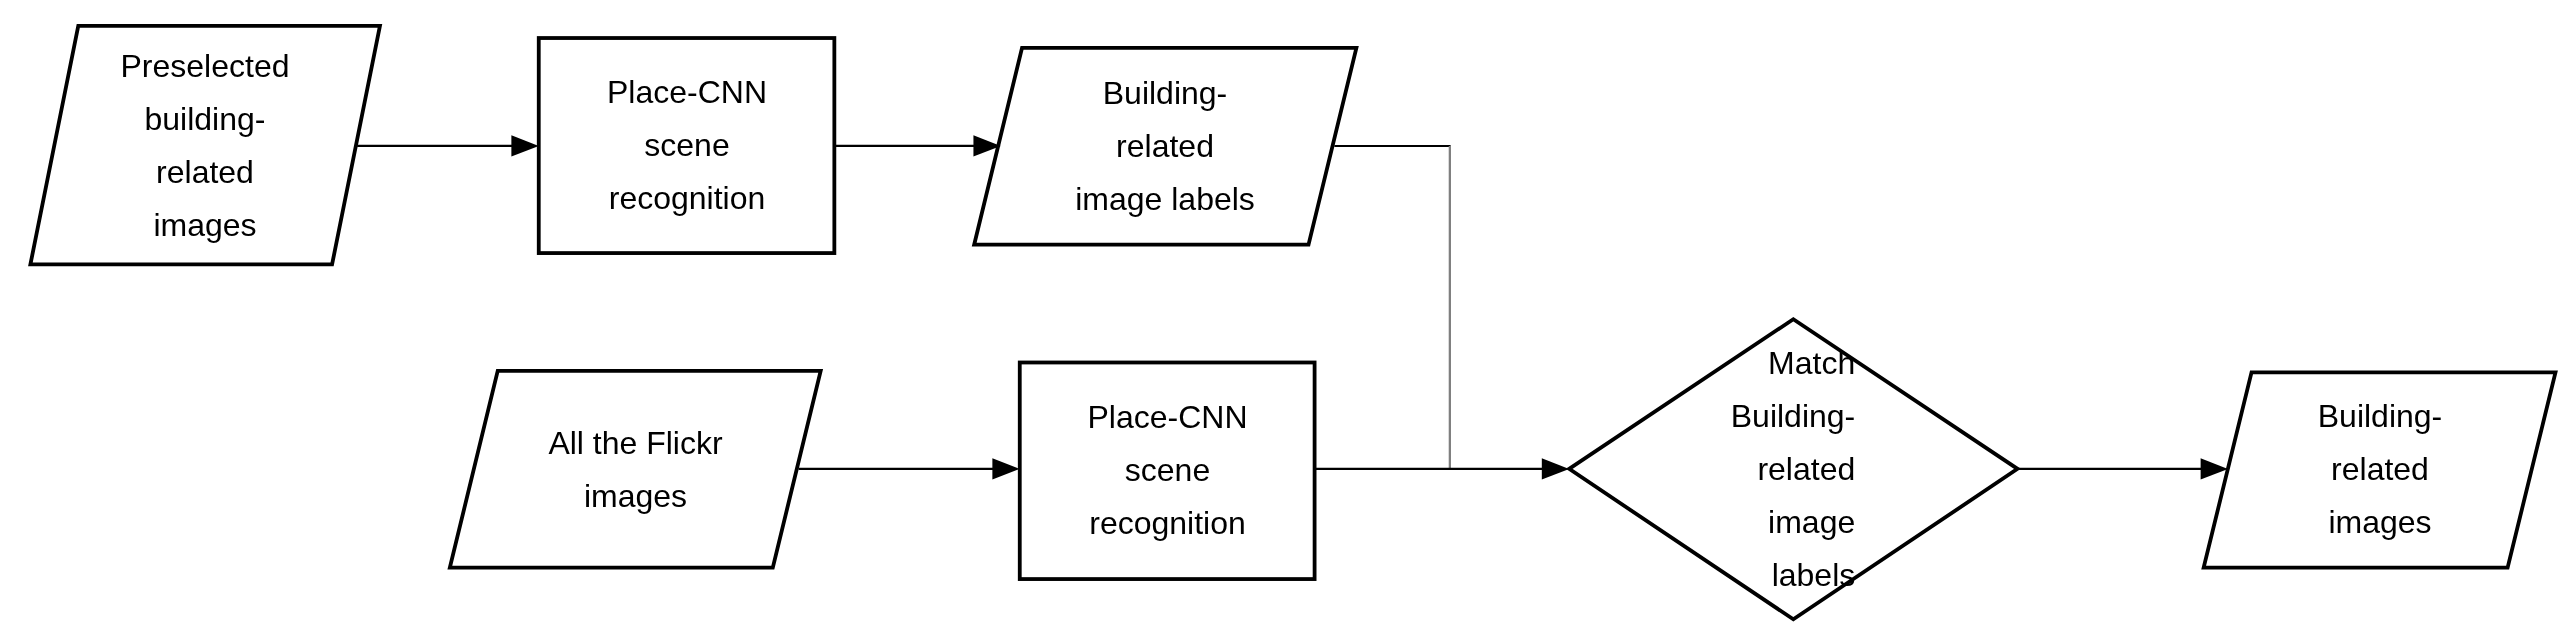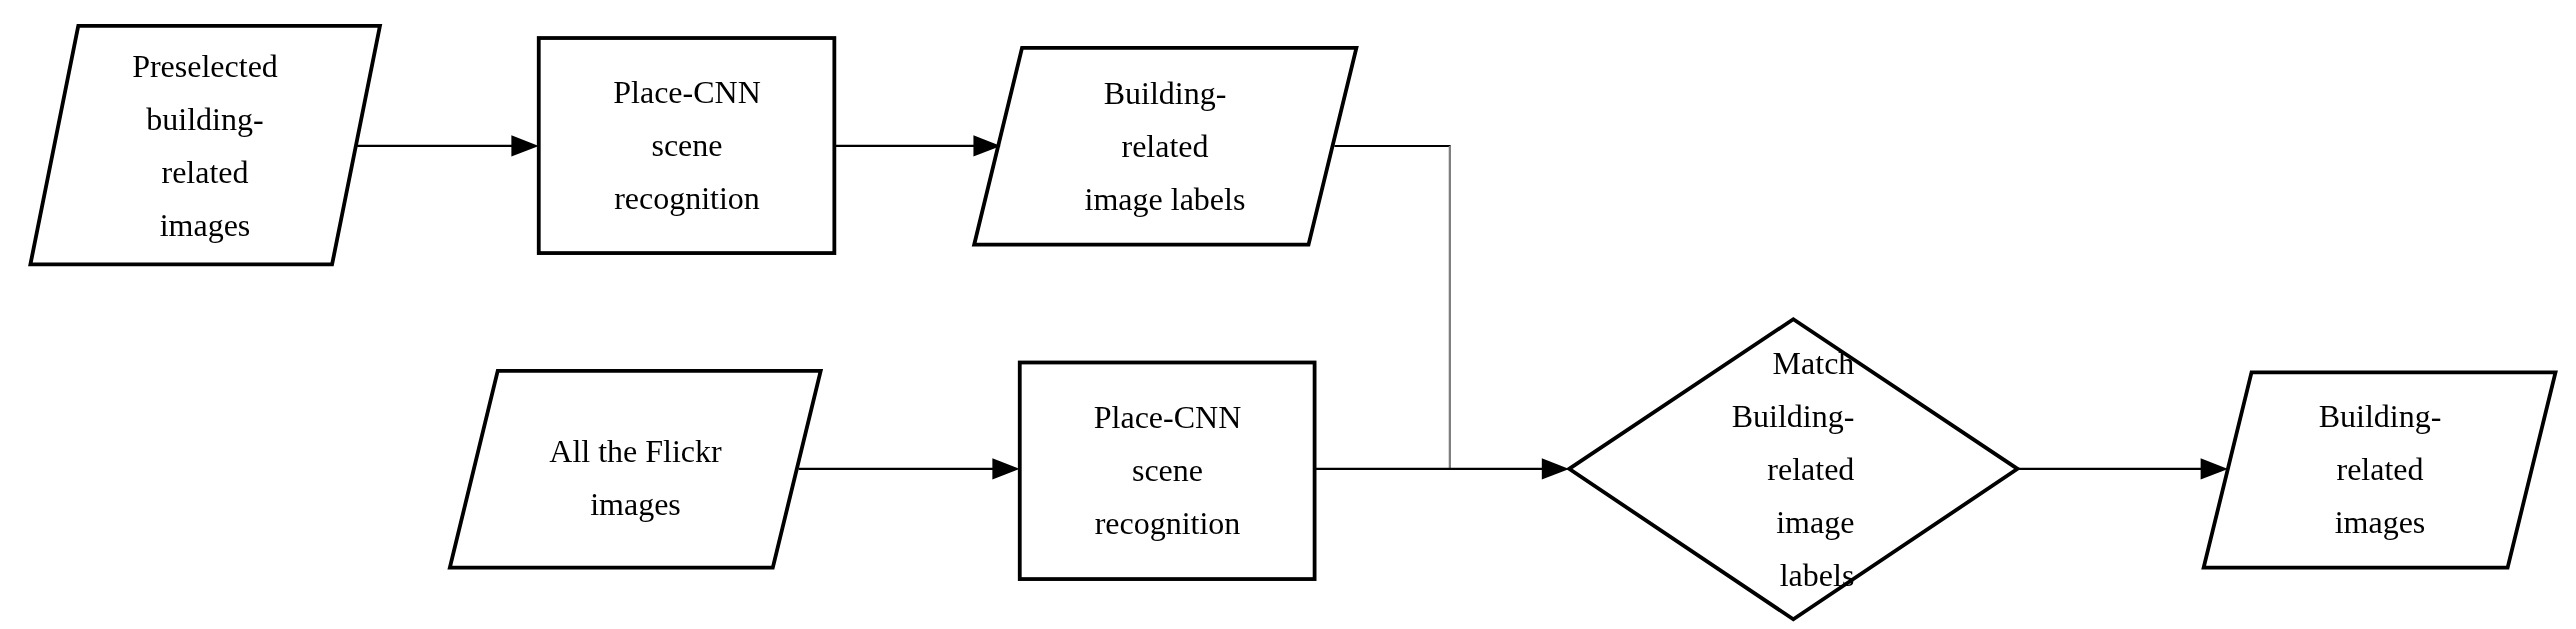--- a/index.html
+++ b/index.html
@@ -8,21 +8,21 @@
     --elbow: #7f7f7f;
     --text: #000000;
   }
   html, body { margin: 0; padding: 0; background: var(--bg); }
   .canvas {
     position: relative;
     width: 2576px;
     height: 630px;
     background: var(--bg);
     overflow: hidden;
-    font-family: Liberation Serif, serif;
+    font-family: Liberation Sans, sans-serif;
   }
   .diagram-svg { position: absolute; left: 0; top: 0; }
   .shape {
     fill: #ffffff;
     stroke: var(--line);
     stroke-width: 5;
     stroke-linejoin: miter;
   }
   .flow-line {
     stroke: var(--line);
@@ -94,21 +94,21 @@
 images</div>
 
   <div class="shape-label" style="left:539px; top:38px; width:296px; height:215px;">Place-CNN
 scene
 recognition</div>
 
   <div class="shape-label" style="left:974px; top:48px; width:382px; height:197px;">Building-
 related
 image labels</div>
 
-  <div class="shape-label" style="left:450px; top:379px; width:371px; height:197px;">All the Flickr
+  <div class="shape-label" style="left:450px; top:371px; width:371px; height:197px;">All the Flickr
 images</div>
 
   <div class="shape-label" style="left:1020px; top:362px; width:295px; height:217px;">Place-CNN
 scene
 recognition</div>
 
   <div class="shape-label" style="left:1641px; top:319px; width:304px; height:300px;text-align:right;">Match
 Building-
 related
 image

